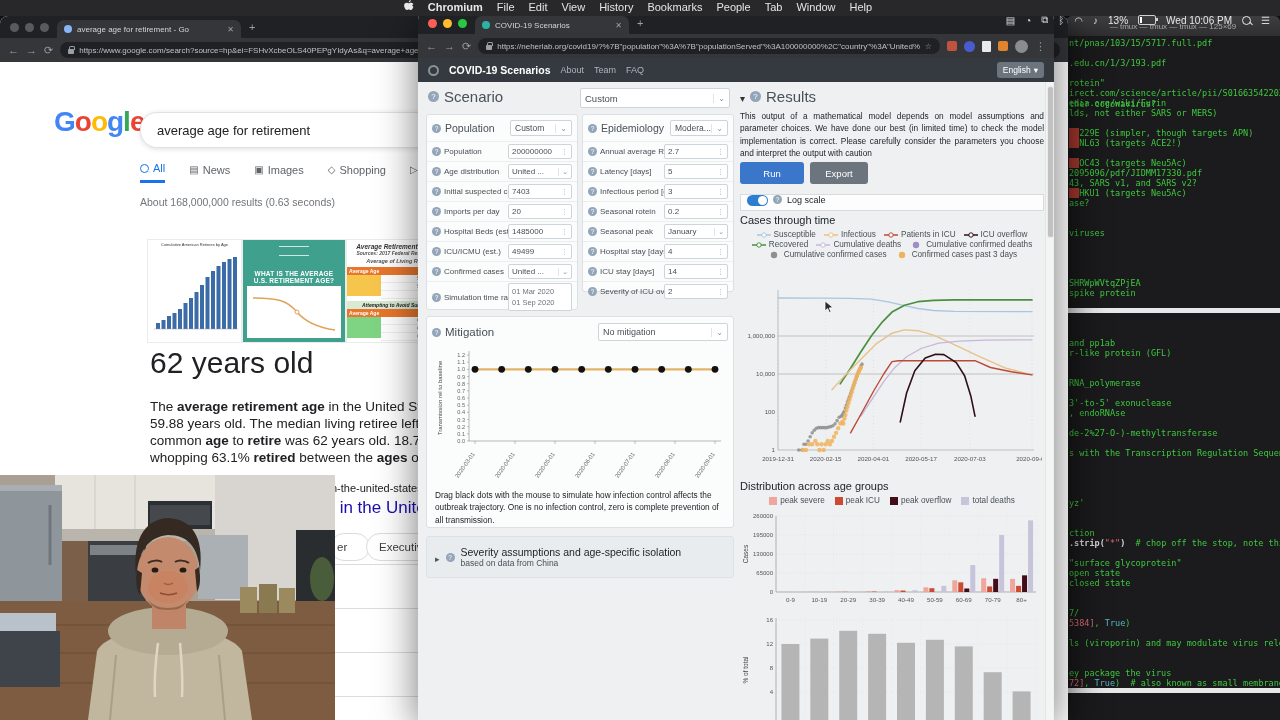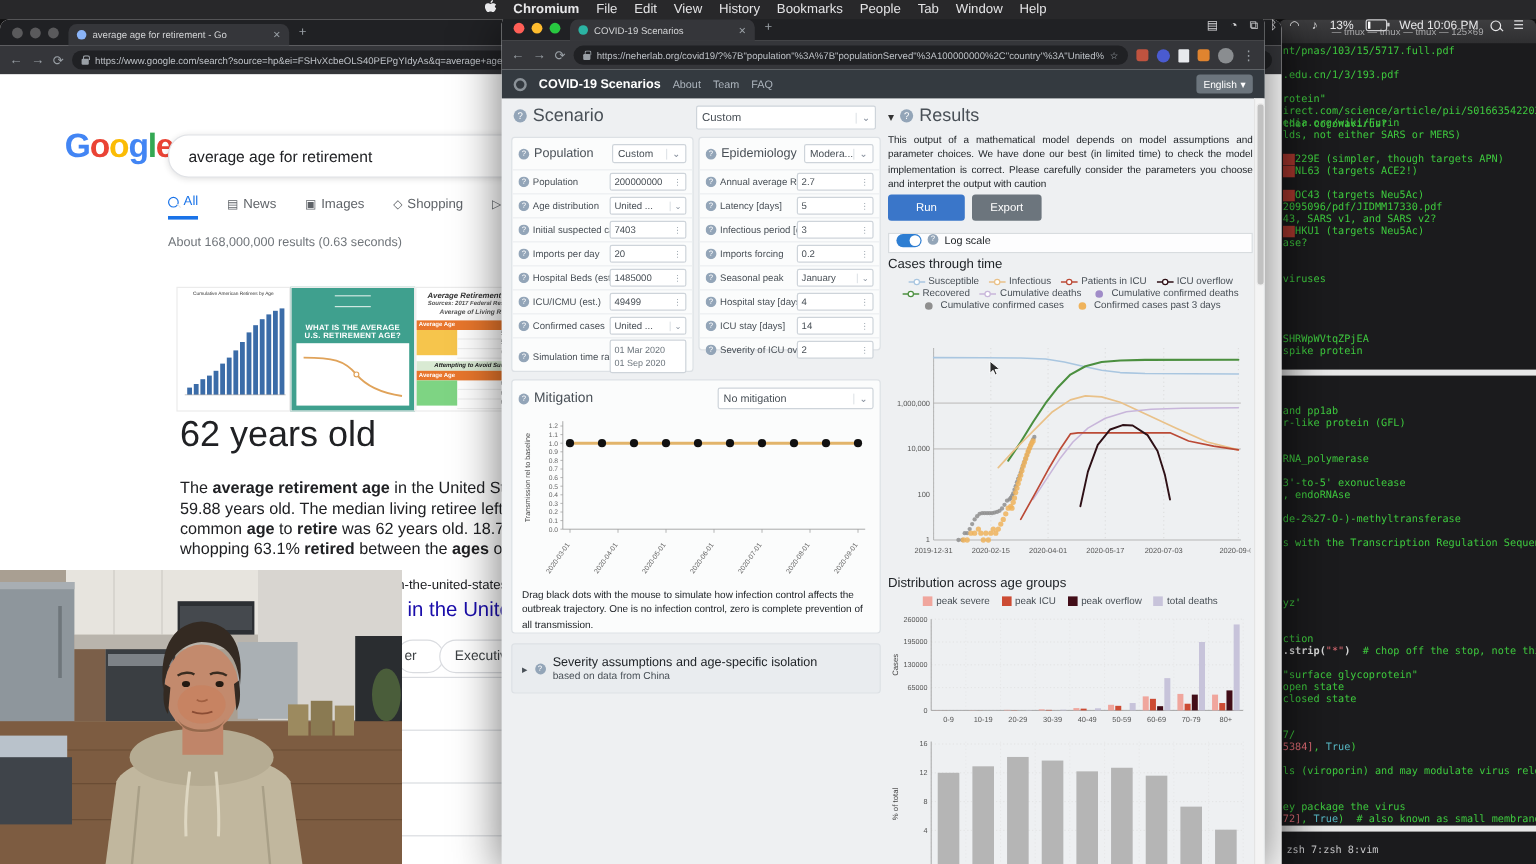--- a/index.html
+++ b/index.html
@@ -355,21 +355,20 @@
         <div class="tline" style="top: 602px;"><span class="t-t">5384]</span><span class="t-g">, </span><span class="t-c">True</span><span class="t-g">)</span></div>
         <div class="tline" style="top: 612px;"></div>
         <div class="tline" style="top: 622px;"><span class="t-g">ls (viroporin) and may modulate virus relea</span></div>
         <div class="tline" style="top: 632px;"></div>
         <div class="tline" style="top: 642px;"></div>
         <div class="tline" style="top: 652px;"><span class="t-g">ey package the virus</span></div>
         <div class="tline" style="top: 662px;"><span class="t-t">72]</span><span class="t-g">, </span><span class="t-c">True</span><span class="t-g">)  # also known as small membrane</span></div>
         <div class="tdivider" style="top: 672px;"></div>
       </div>
     <div id="term-title">— tmux — tmux — tmux — 125×69</div>
-    <div id="term-status">zsh   7:zsh   8:vim</div>
   </div>
 
   <div id="cwin" class="win">
     <div class="tabstrip">
       <div class="lights">
         <span class="light" style="background:#ff5f57"></span>
         <span class="light" style="background:#febc2e"></span>
         <span class="light" style="background:#28c840"></span>
       </div>
       <div class="chtab" style="width:140px">
@@ -544,21 +543,21 @@
               <span>Infectious period [da</span>
             </div>
             <div class="fctl">
               <span class="fval">3</span>
               <span class="spin"></span>
             </div>
           </div>
           <div class="frow">
             <div class="flabel">
               <span class="qi"></span>
-              <span>Imports forcing</span>
+              <span>Seasonal rotein</span>
             </div>
             <div class="fctl">
               <span class="fval">0.2</span>
               <span class="spin"></span>
             </div>
           </div>
           <div class="frow">
             <div class="flabel">
               <span class="qi"></span>
               <span>Seasonal peak</span>

